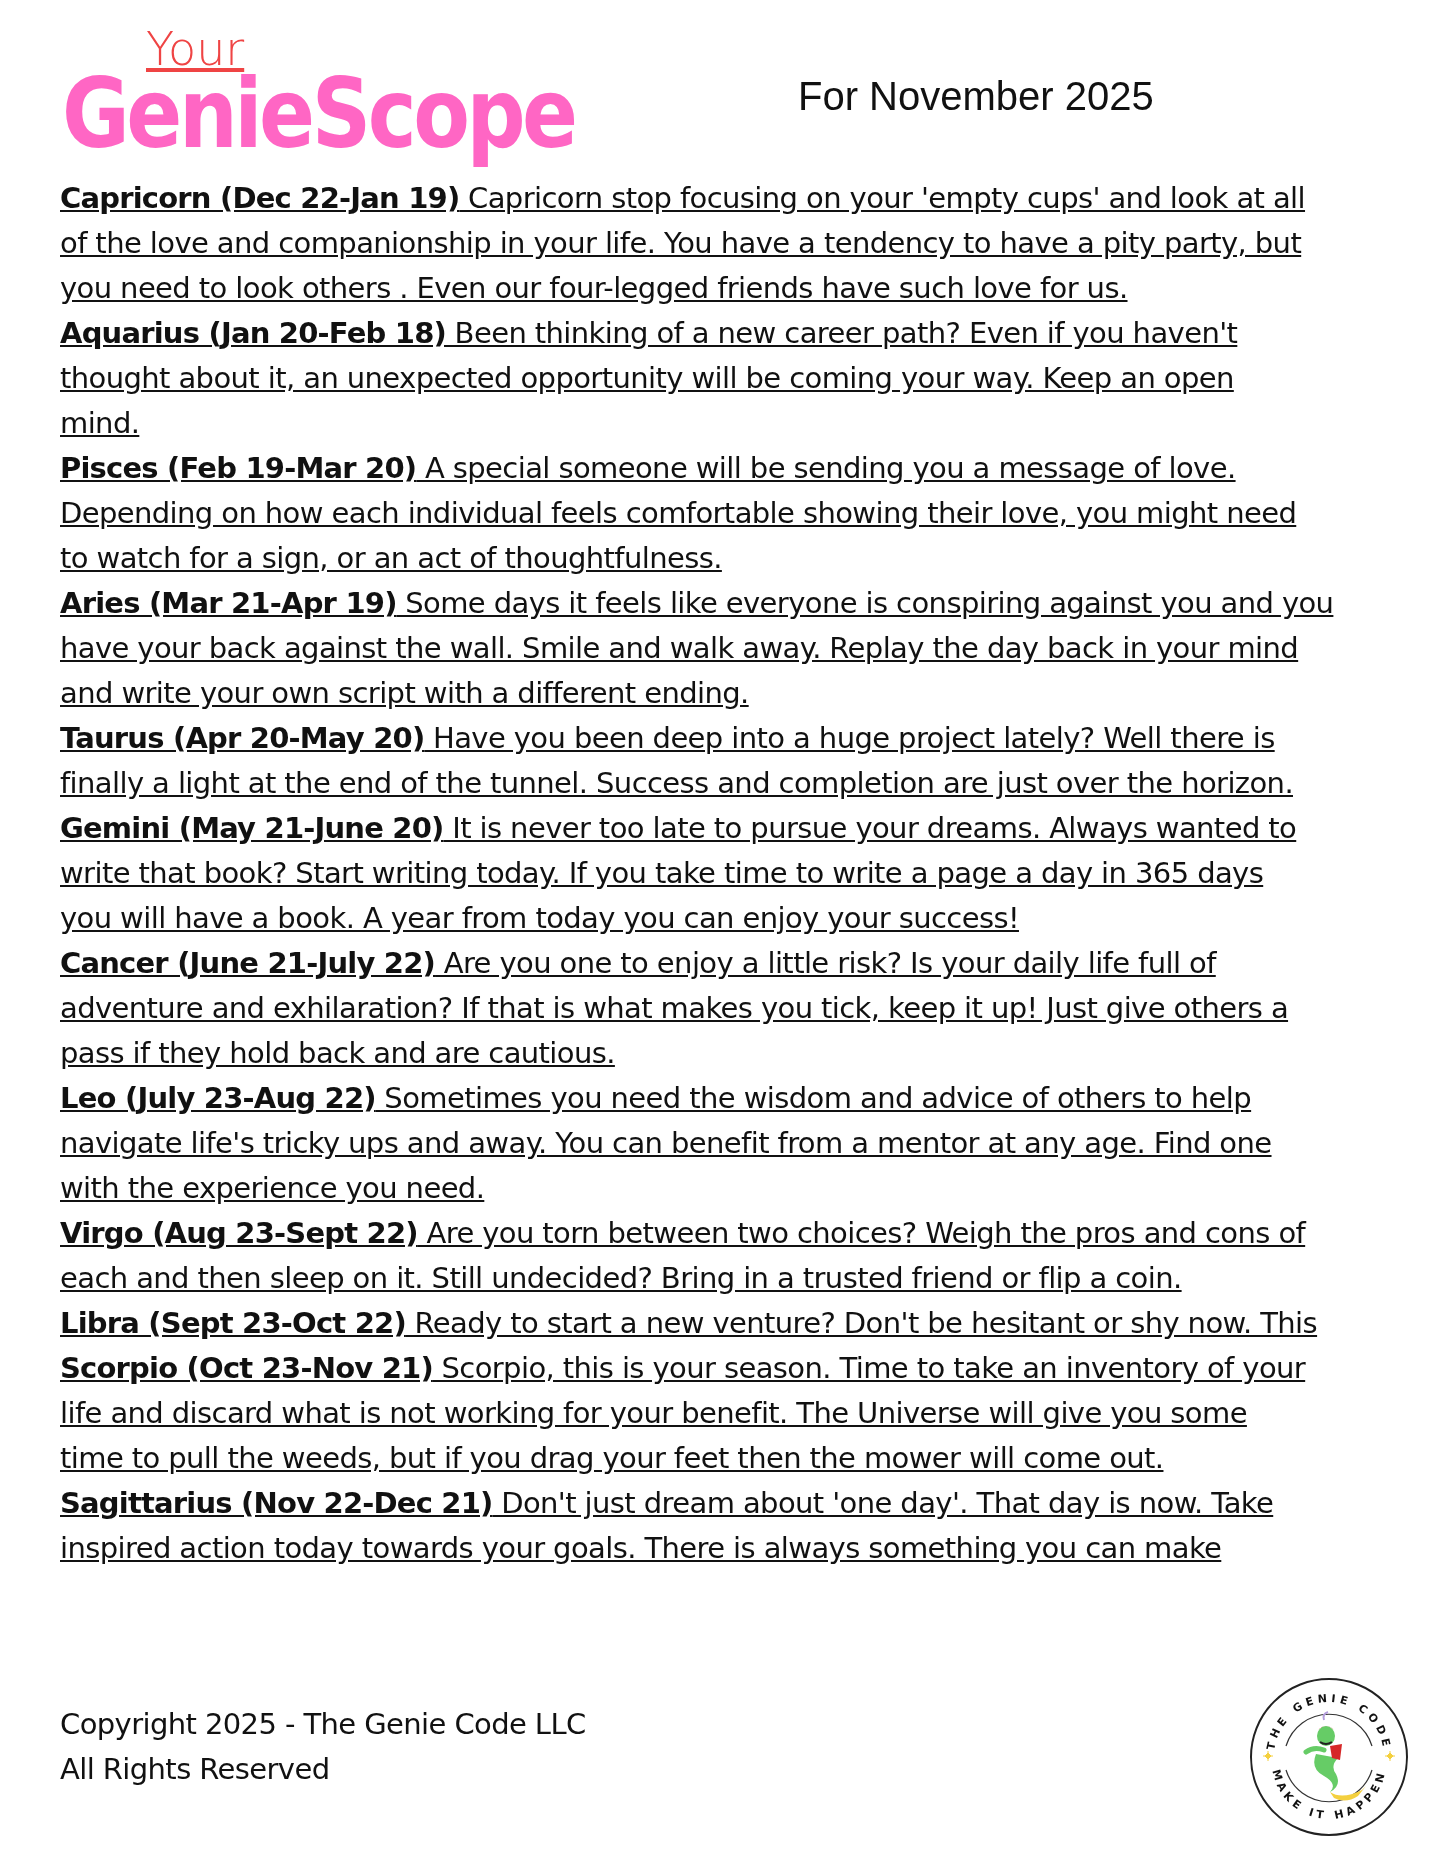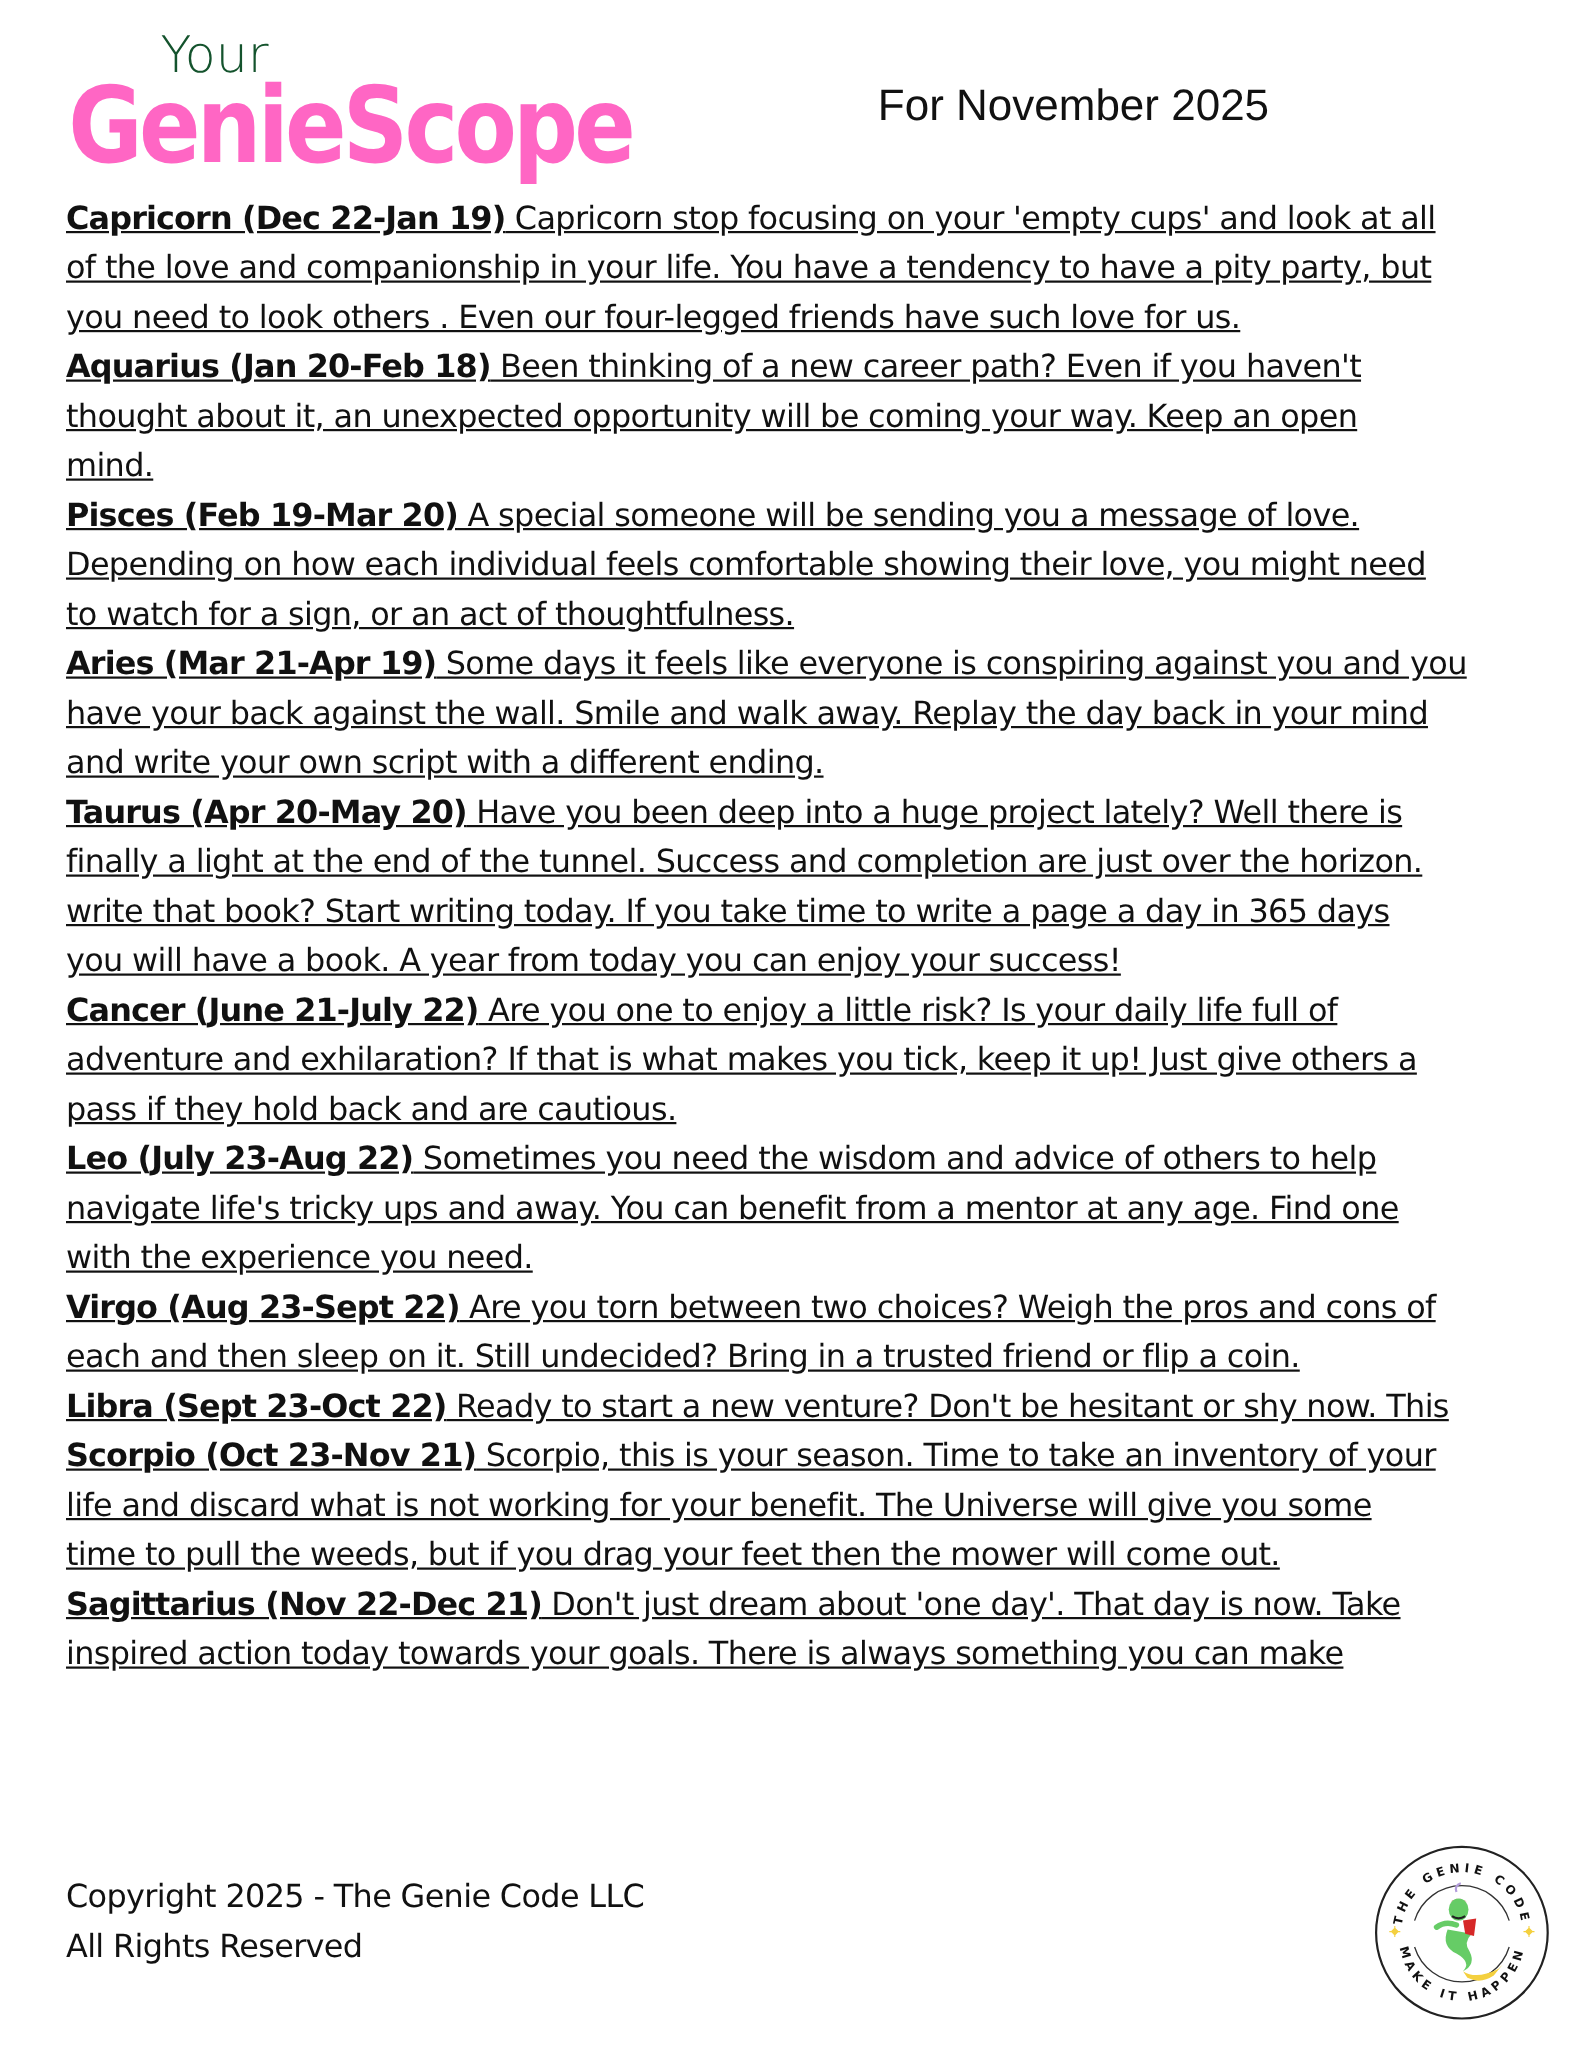--- a/index.html
+++ b/index.html
@@ -6,23 +6,24 @@
   body {
     width: 1445px; height: 1871px;
     background: #ffffff;
     position: relative;
     overflow: hidden;
     font-family: "DejaVu Sans", "Liberation Sans", sans-serif;
     color: #111111;
   }
   .header-your {
     position: absolute; left: 146px; top: 22px;
-    font-size: 46px; font-weight: 300; color: #14532d;
+    font-size: 46px; font-weight: 300; color: #ef4444;
     font-family: "DejaVu Sans", sans-serif;
     letter-spacing: 0px;
+    text-decoration: underline;
   }
   .header-title {
     position: absolute; left: 62px; top: 58px;
     font-size: 96px; font-weight: 900; color: #ff66c4;
     font-family: "DejaVu Sans", sans-serif;
     letter-spacing: -4px;
     transform: scaleX(0.86);
     transform-origin: left top;
     font-style: normal;
   }
@@ -78,20 +79,21 @@
   <p class="sign">
     <span class="sign-line"><span class="sign-name">Aries (Mar 21-Apr 19)</span><span> Some days it feels like everyone is conspiring against you and you</span></span>
     <span class="sign-line">have your back against the wall.  Smile and walk away.  Replay the day back in your mind</span>
     <span class="sign-line">and write your own script with a different ending.</span>
   </p>
   <p class="sign">
     <span class="sign-line"><span class="sign-name">Taurus (Apr 20-May 20)</span><span> Have you been deep into a huge project lately?  Well there is</span></span>
     <span class="sign-line">finally a light at the end of the tunnel.  Success and completion are just over the horizon.</span>
   </p>
   <p class="sign">
+    <span class="sign-line"><span class="sign-name">Gemini (May 21-June 20)</span><span> It is never too late to pursue your dreams.  Always wanted to</span></span>
     <span class="sign-line">write that book?  Start writing today.  If you take time to write a page a day in 365 days</span>
     <span class="sign-line">you will have a book.  A year from today you can enjoy your success!</span>
   </p>
   <p class="sign">
     <span class="sign-line"><span class="sign-name">Cancer (June 21-July 22)</span><span> Are you one to enjoy a little risk?  Is your daily life full of</span></span>
     <span class="sign-line">adventure and exhilaration?  If that is what makes you tick, keep it up!  Just give others a</span>
     <span class="sign-line">pass if they hold back and are cautious.</span>
   </p>
   <p class="sign">
     <span class="sign-line"><span class="sign-name">Leo (July 23-Aug 22)</span><span> Sometimes you need the wisdom and advice of others to help</span></span>

